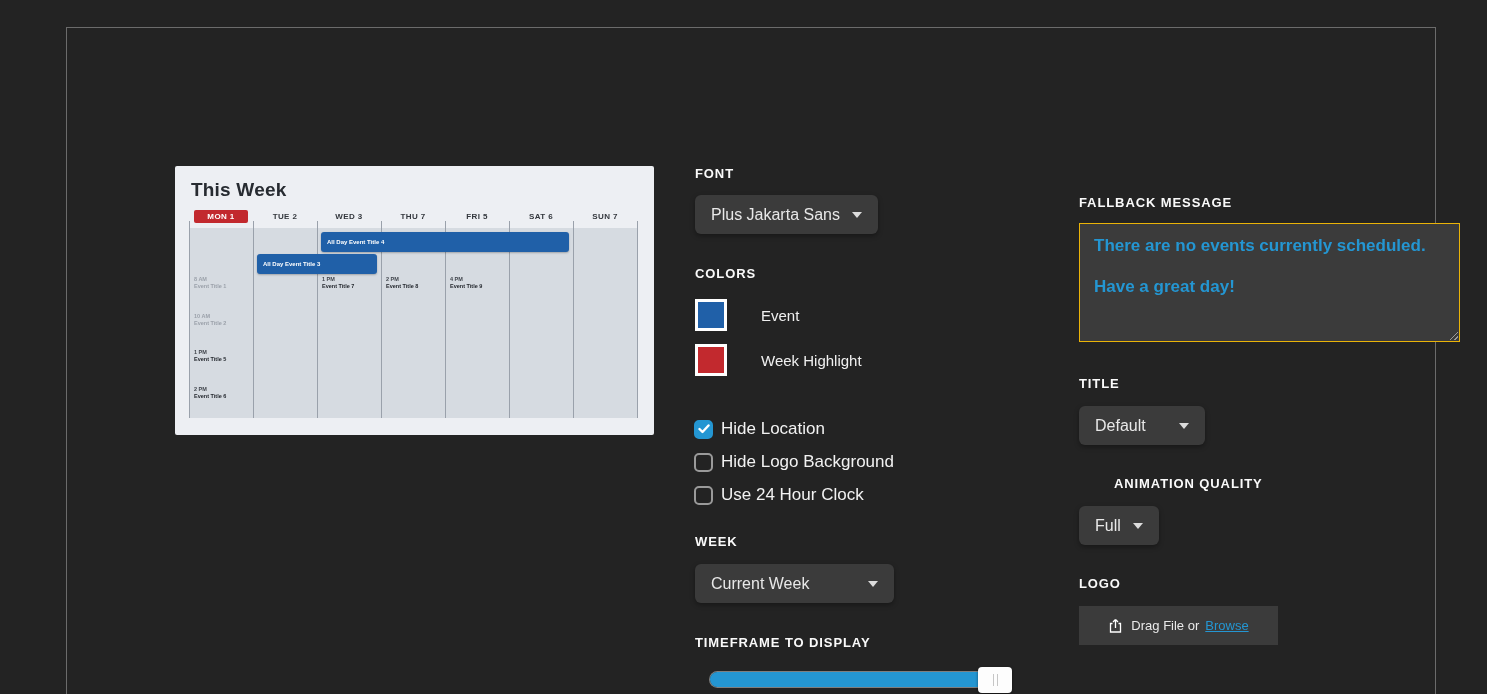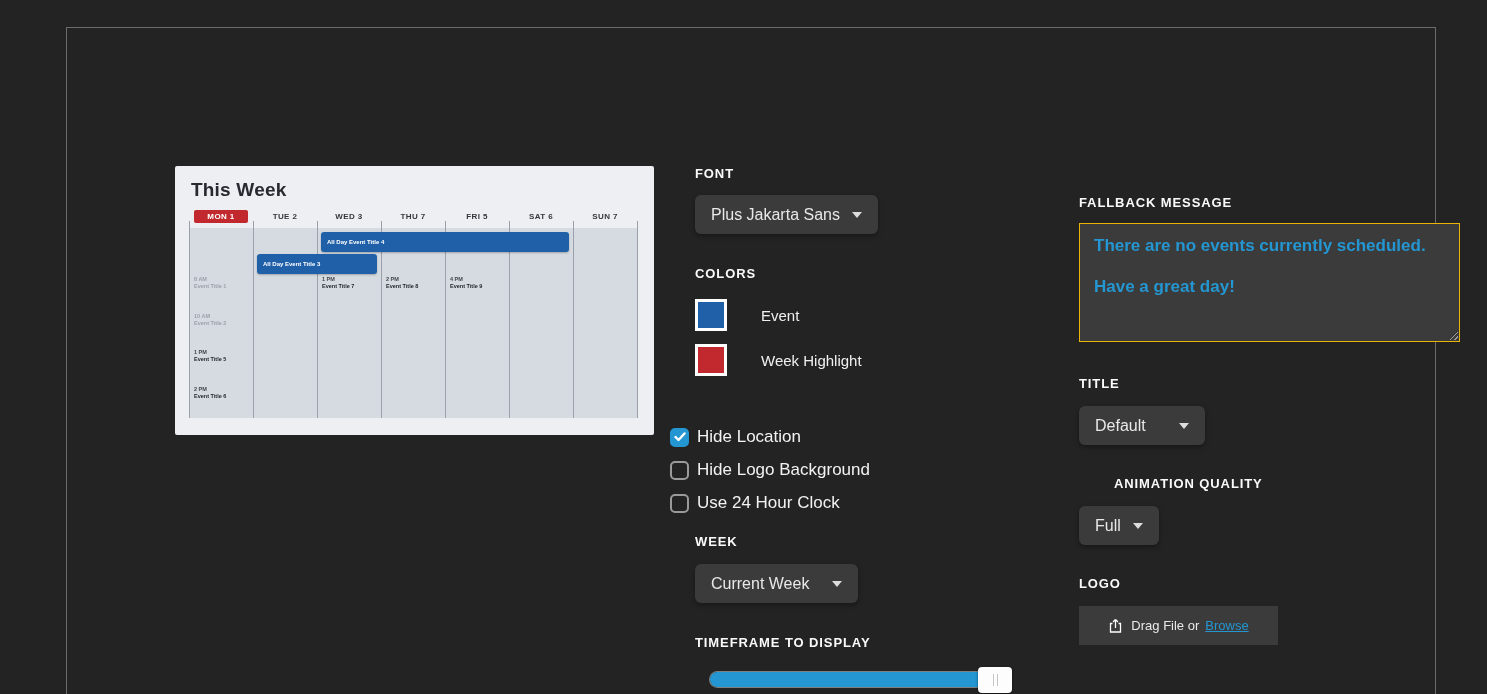--- a/index.html
+++ b/index.html
@@ -69,21 +69,21 @@
     border-top:6px solid #dcdcdc; margin-left:12px;
   }
   .dropdown.spread .caret { margin-left:0; }
   
   .swatch-row { position:absolute; left:628px; display:flex; align-items:center; height:32px; }
   .swatch {
     width:32px; height:32px; border:3px solid #fff; flex:0 0 auto;
   }
   .swatch-label { margin-left:34px; font-size:15px; color:#f0f0f0; }
   
-  .checks { position:absolute; left:603px; top:391px;margin-top:8px; }
+  .checks { position:absolute; left:627px; top:391px; }
   .check-row { display:flex; align-items:center; height:20px; margin-bottom:13px; cursor:pointer; }
   .checkbox {
     width:19px; height:19px; border-radius:5px; border:2px solid #9a9a9a;
     background:transparent; display:flex; align-items:center; justify-content:center;
     flex:0 0 auto;
   }
   .checkbox.checked { border-color:var(--accent); background:var(--accent); }
   .check-label { margin-left:8px; font-size:17px; color:#f2f2f2; }
   
   .slider-track {
@@ -234,21 +234,21 @@
         <div class="checkbox"></div>
         <span class="check-label">Hide Logo Background</span>
       </div>
       <div class="check-row">
         <div class="checkbox"></div>
         <span class="check-label">Use 24 Hour Clock</span>
       </div>
     </div>
 
   <div class="sec-label" style="left:628px; top:506px;">WEEK</div>
-  <div class="dropdown spread" style="left:628px; top:536px; width:163px; height:39px;">
+  <div class="dropdown spread" style="left:628px; top:536px; width:199px; height:39px;">
     <span>Current Week</span>
     <span class="caret"></span>
   </div>
 
   <div class="sec-label" style="left:628px; top:607px;">TIMEFRAME TO DISPLAY</div>
   <div class="slider-track">
     <div class="slider-fill" id="slider-fill" style="width: 89%;"></div>
   </div>
   <div class="slider-thumb">
     <div class="thumb-grip"></div>

